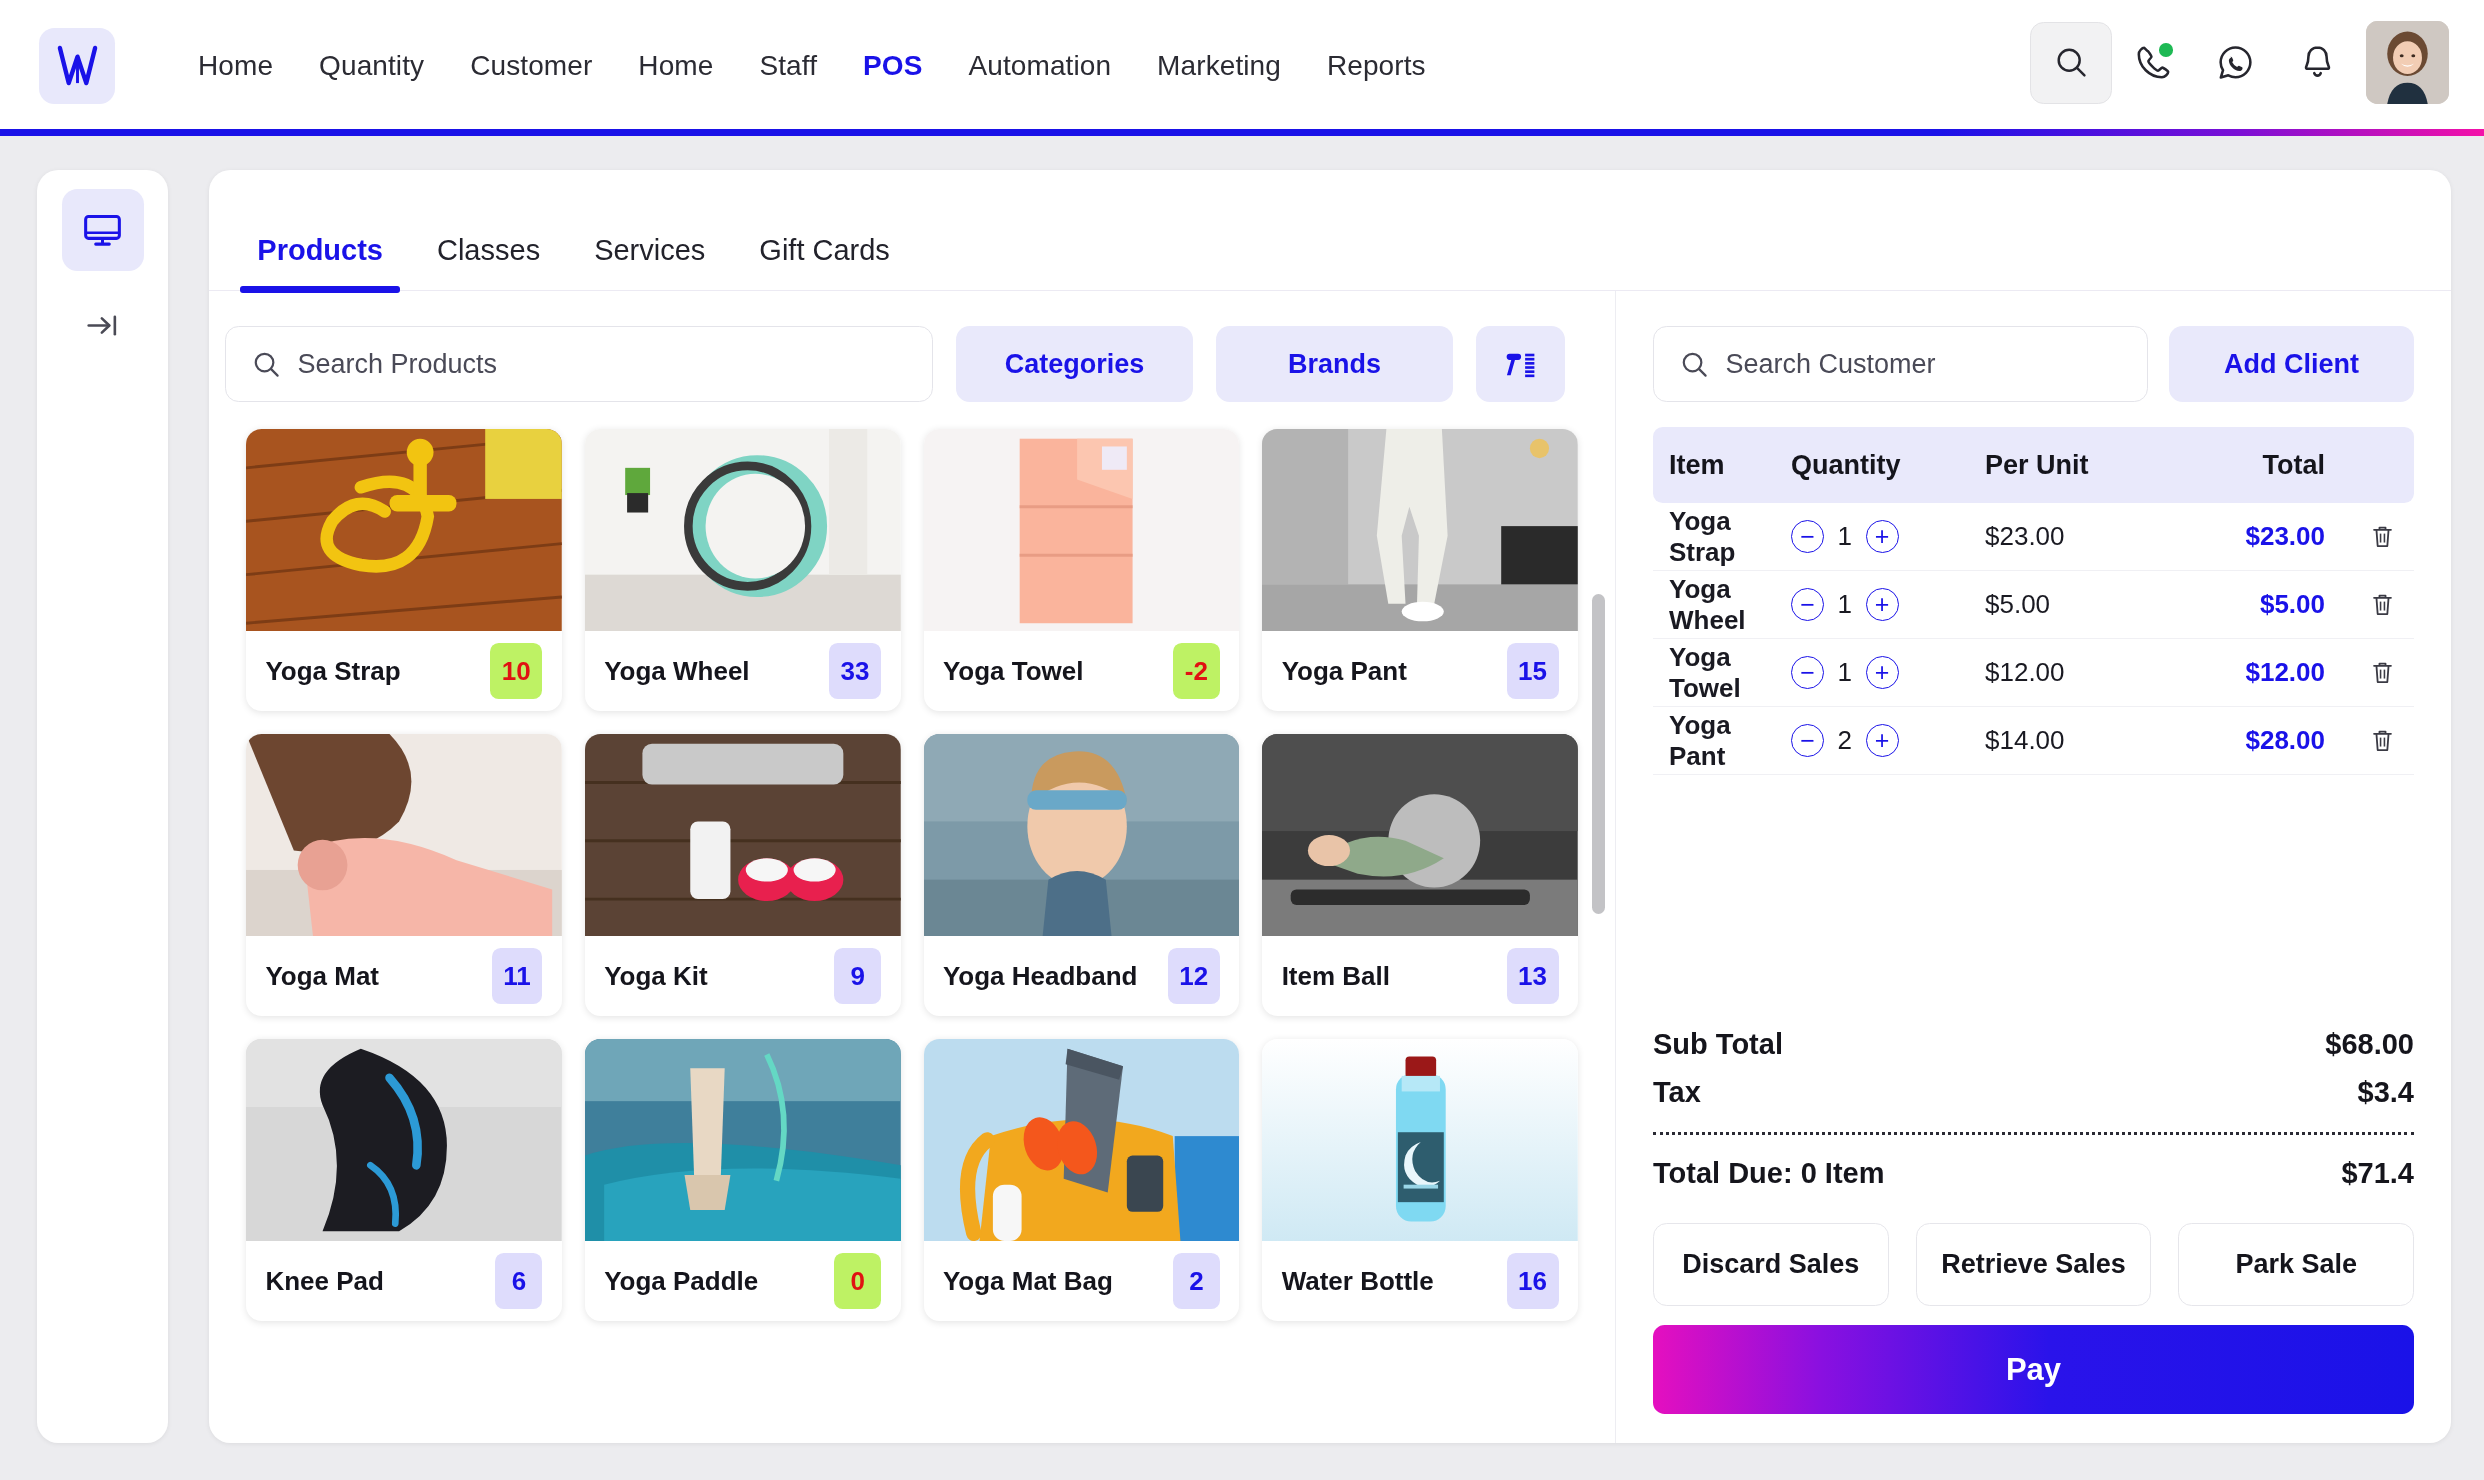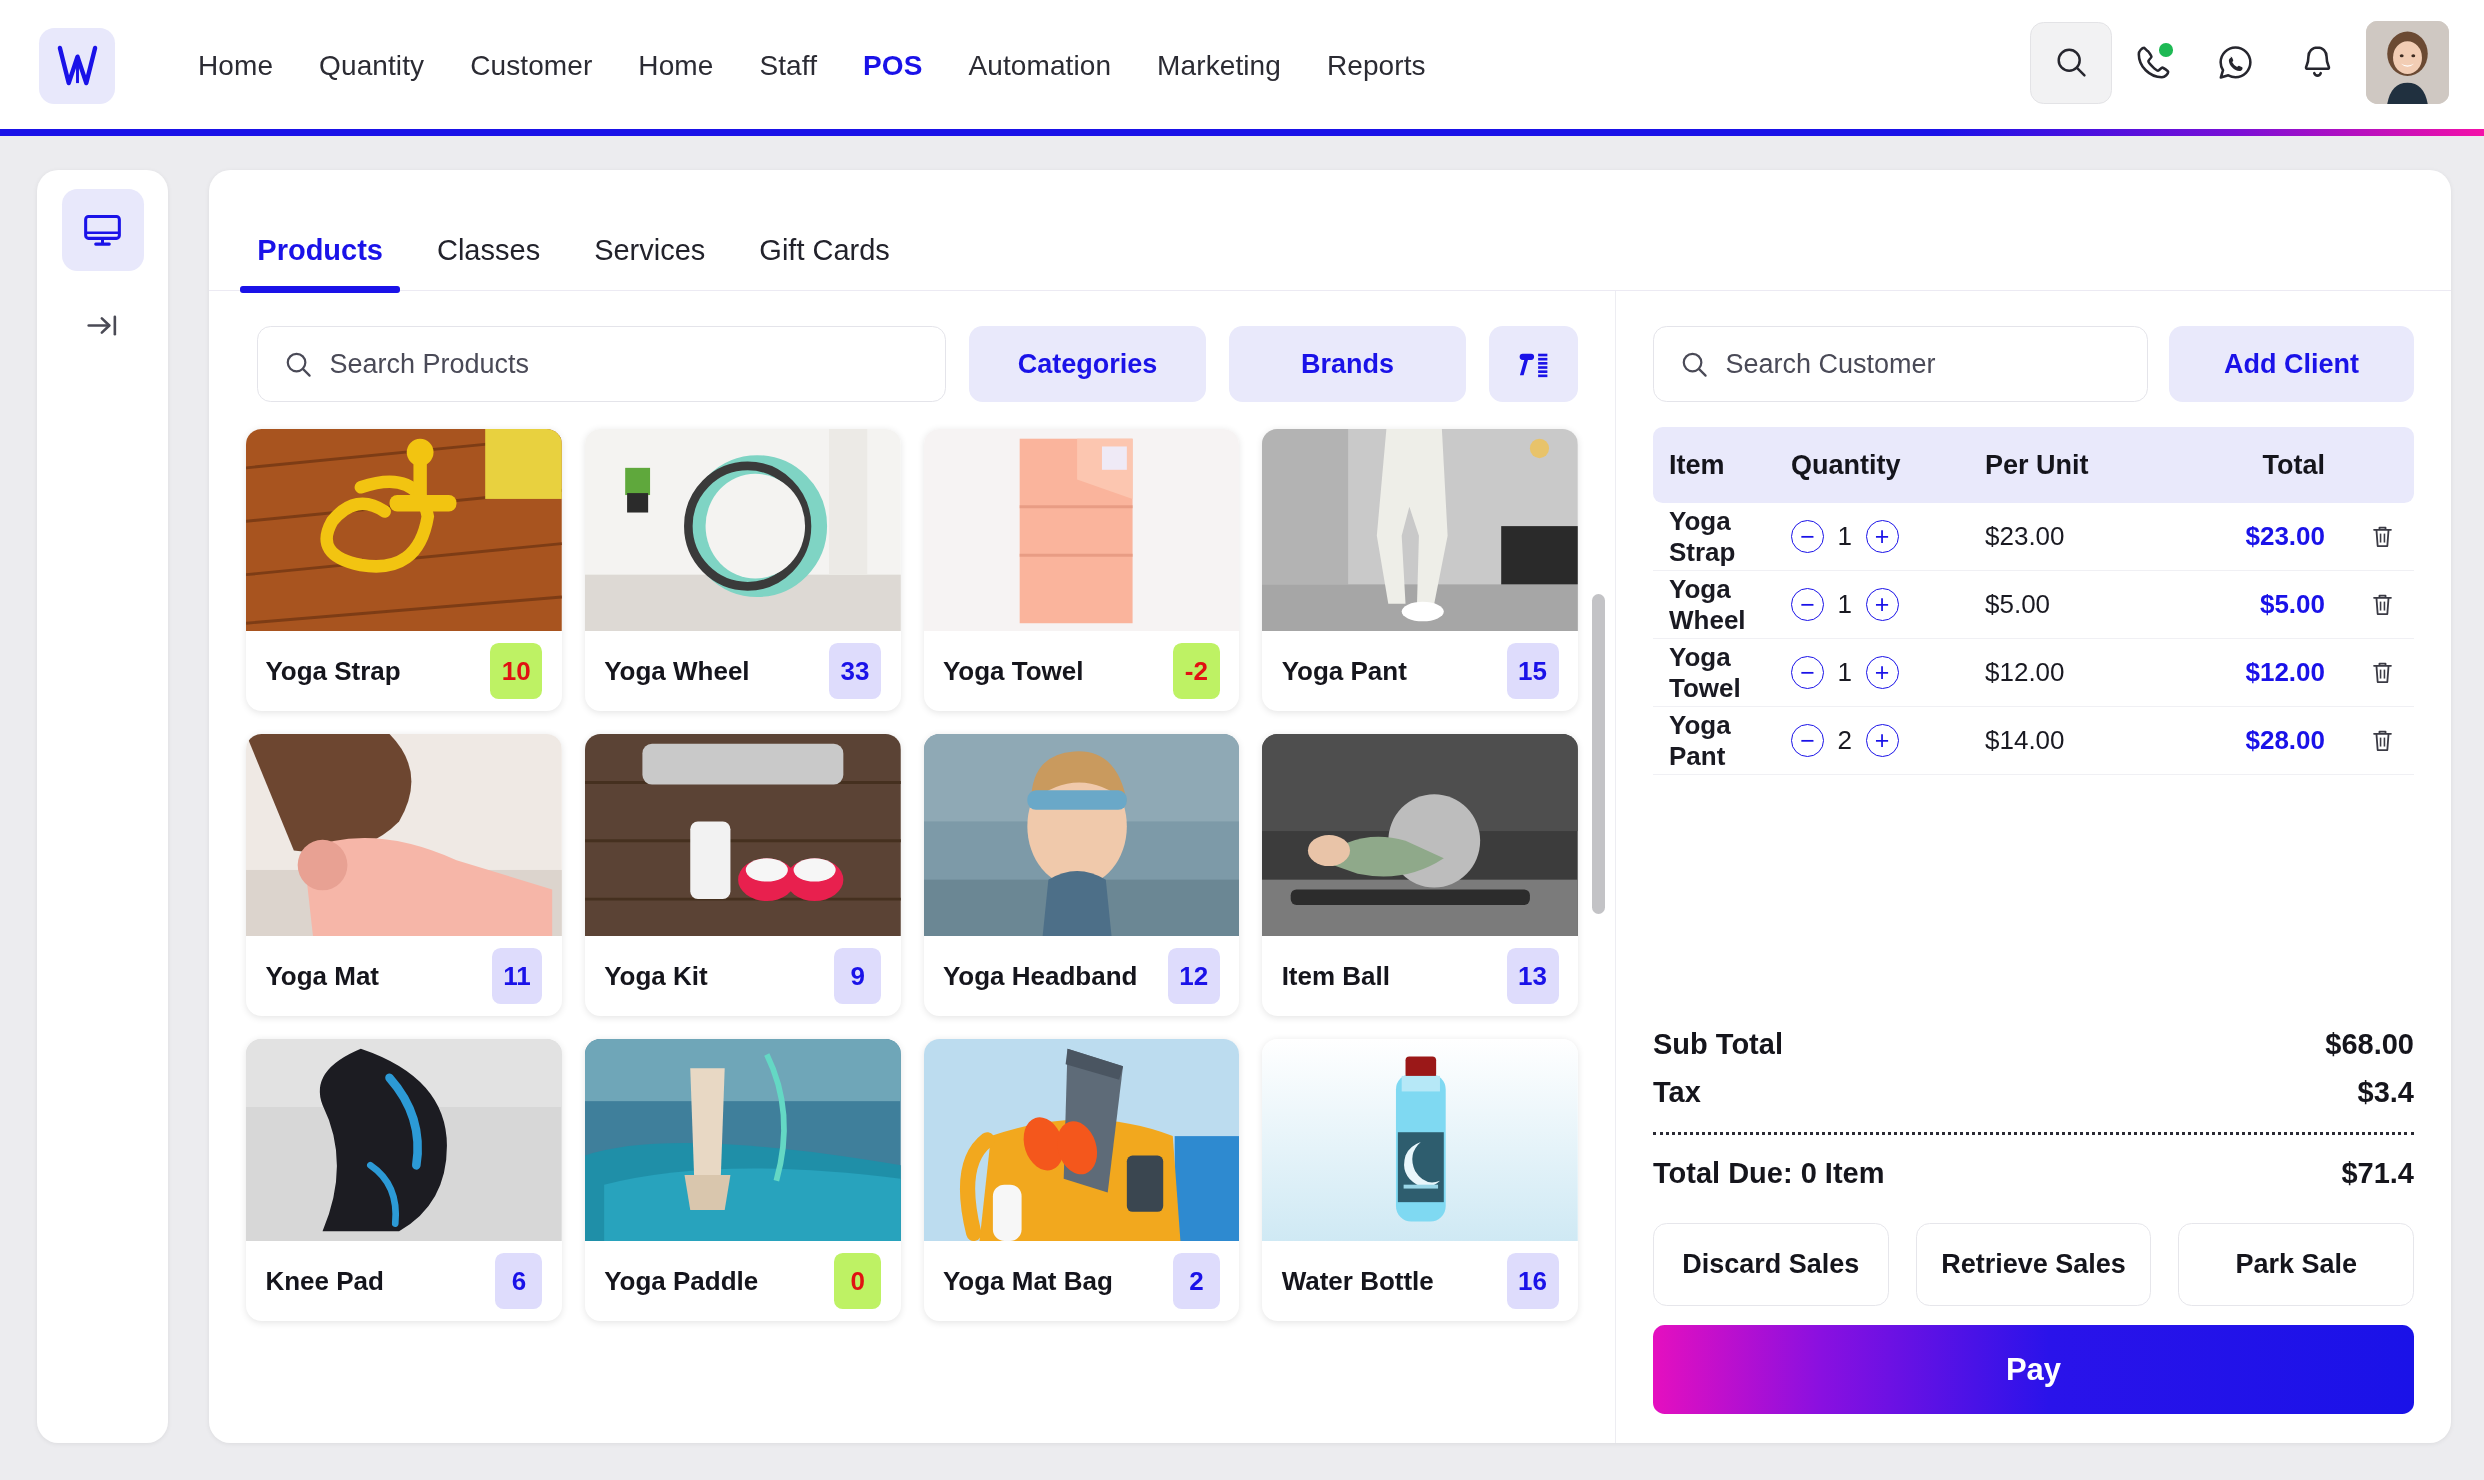--- a/index.html
+++ b/index.html
@@ -133,21 +133,21 @@
   
   .products-pane {
     width: 1407px;
     border-right: 1.9px solid #ededf2;
     display: flex; flex-direction: column;
     padding: 35px 0 0 0;
     min-height: 0;
   }
   .filter-row {
     display: flex; align-items: center; gap: 23px;
-    padding: 0 37px 0 48px;
+    padding: 0 37px 0 16px;
     flex: none;
   }
   .search-input-wrap {
     width: 708px; height: 76px;
     border: 1.9px solid #e4e4ea;
     border-radius: 13.6px;
     display: flex; align-items: center;
     padding: 0 25px;
     gap: 15.5px;
     background: #fff;

